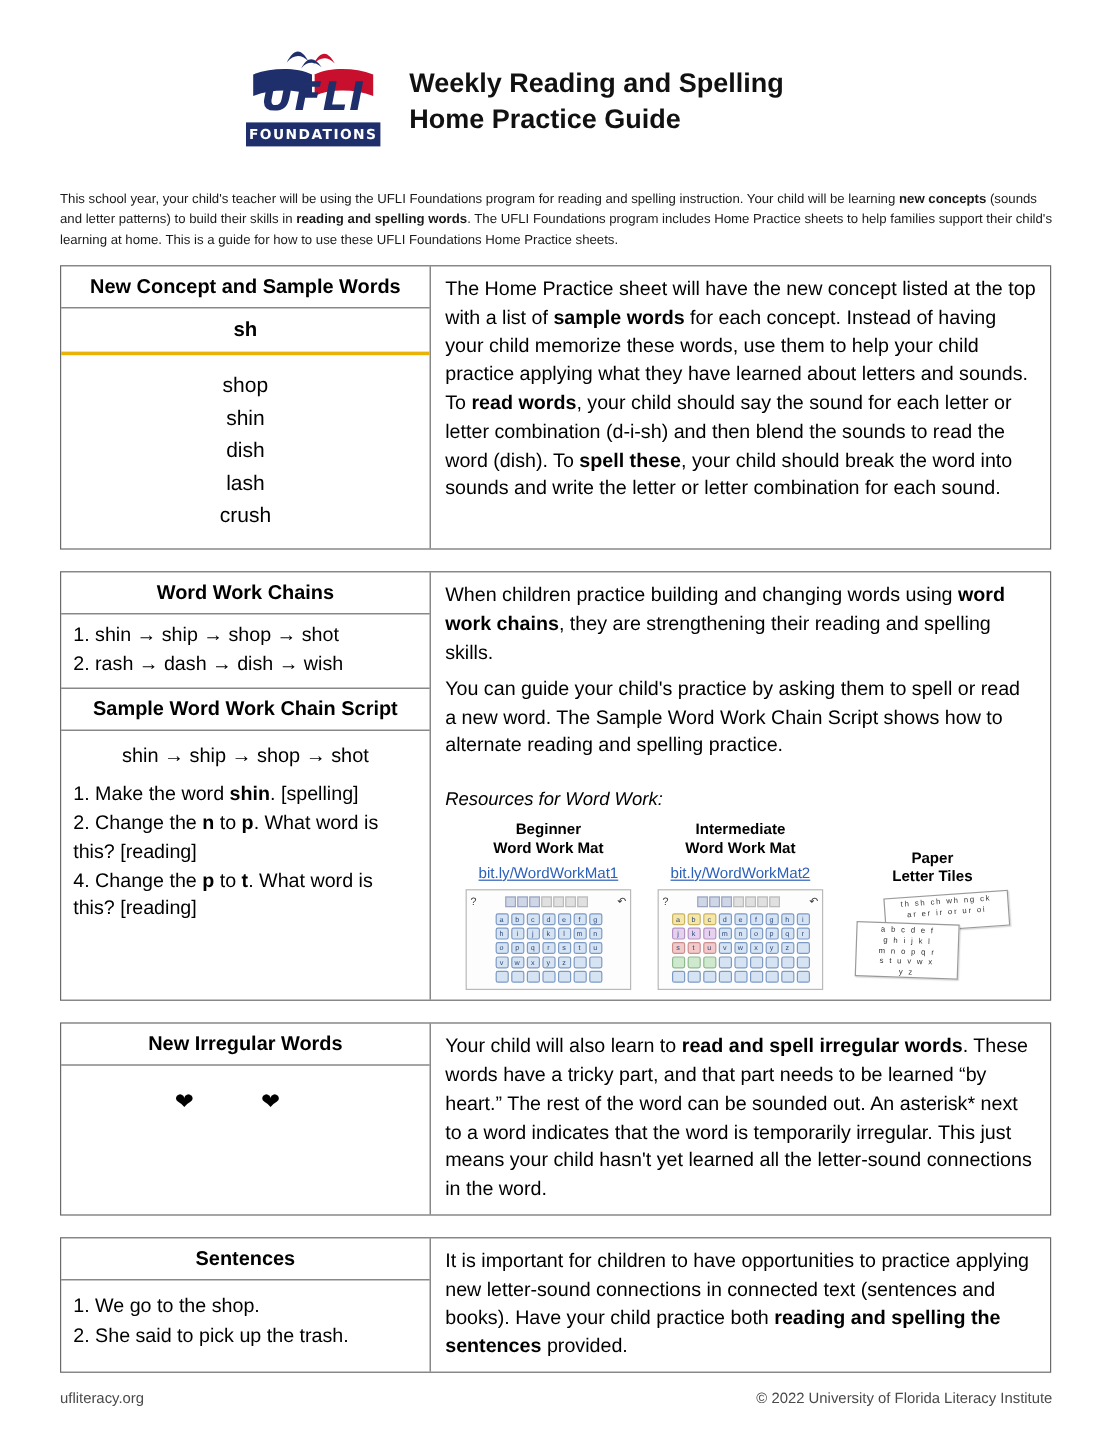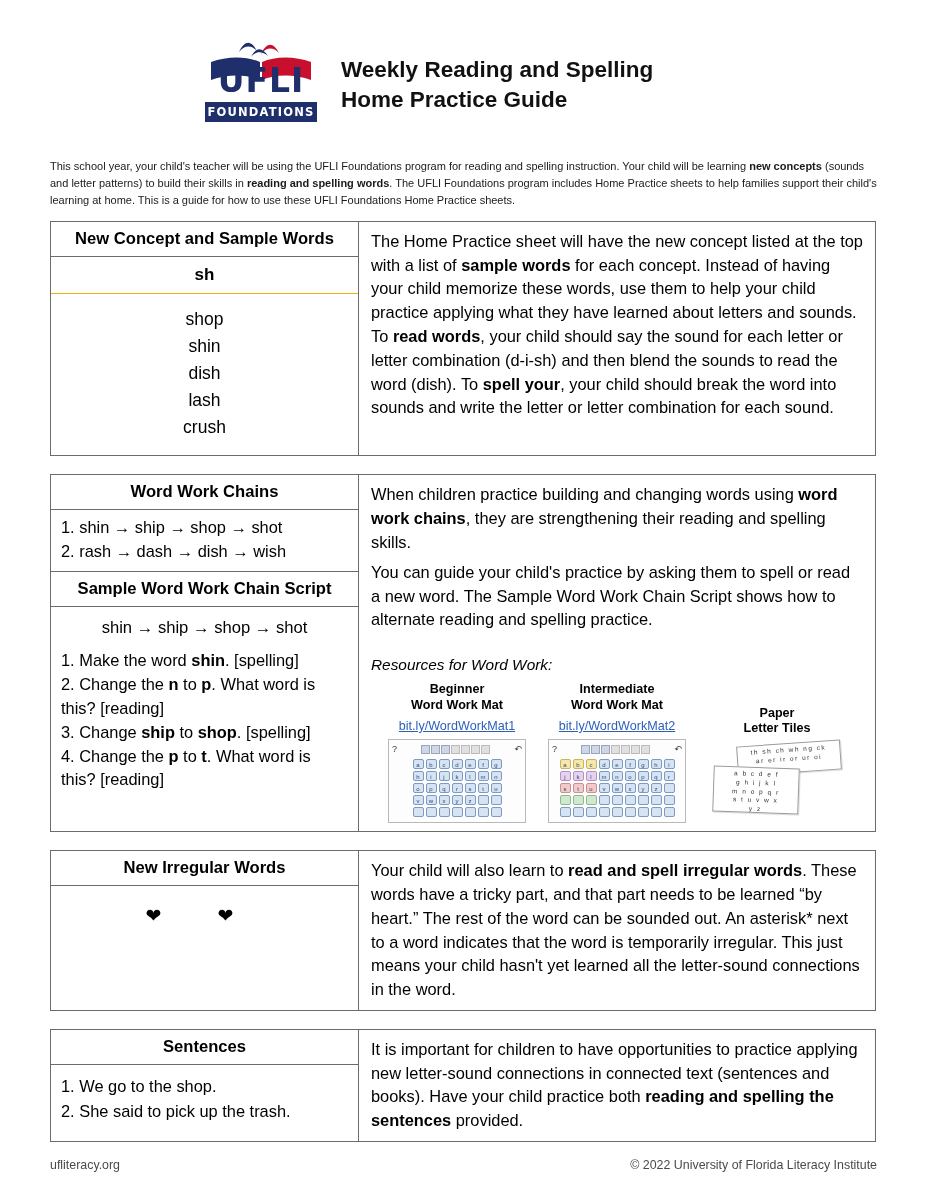--- a/index.html
+++ b/index.html
@@ -54,20 +54,21 @@
     top: 28px;
     left: 0;
     width: 112px;
     text-align: center;
     font-family: "DejaVu Sans", sans-serif;
     font-weight: bold;
     font-size: 33px;
     letter-spacing: 1px;
     color: #1f2f6b;
     line-height: 1;
+    font-style: italic;
   }
   .logo-found {
     position: absolute;
     top: 66px;
     left: 0;
     width: 112px;
     text-align: center;
     font-family: "DejaVu Sans", sans-serif;
     font-weight: bold;
     font-size: 11.5px;
@@ -118,21 +119,21 @@
     font-weight: bold;
     font-size: 16.6px;
     padding: 7px 4px;
     border-bottom: 1px solid #6b6b6b;
   }
   .concept {
     text-align: center;
     font-weight: bold;
     font-size: 17px;
     padding: 8px 4px;
-    border-bottom: 1px solid #eab308;
+    border-bottom: 3px solid #eab308;
   }
   .word-list {
     text-align: center;
     font-size: 17.5px;
     line-height: 1.55;
     padding: 12px 0 14px 0;
   }
   .chain-list {
     font-size: 16.4px;
     line-height: 1.45;
@@ -342,38 +343,37 @@
       </div>
     </div>
     <div class="right-col">
       The Home Practice sheet will have the new concept listed
       at the top with a list of <b>sample words</b> for each concept.
       Instead of having your child memorize these words, use
       them to help your child practice applying what they have
       learned about letters and sounds. To <b>read words</b>, your child
       should say the sound for each letter or letter combination
       (d-i-sh) and then blend the sounds to read the word (dish).
-      To <b>spell your</b>, your child should break the word into sounds
+      To <b>spell these</b>, your child should break the word into sounds
       and write the letter or letter combination for each sound.
     </div>
   </div>
 
   <div class="block">
     <div class="left-col">
       <div class="col-head">Word Work Chains</div>
       <div class="chain-list">
         <div>1. shin → ship → shop → shot</div>
         <div>2. rash → dash → dish → wish</div>
       </div>
       <div class="chain-script-head">Sample Word Work Chain Script</div>
       <div class="chain-demo">shin → ship → shop → shot</div>
       <div class="steps">
         <div>1. Make the word <b>shin</b>. [spelling]</div>
         <div>2. Change the <b>n</b> to <b>p</b>. What word is this? [reading]</div>
-        <div>3. Change <b>ship</b> to <b>shop</b>. [spelling]</div>
         <div>4. Change the <b>p</b> to <b>t</b>. What word is this? [reading]</div>
       </div>
     </div>
     <div class="right-col">
       <div>
         When children practice building and changing words using
         <b>word work chains</b>, they are strengthening their reading and
         spelling skills.
       </div>
       <div style="margin-top:6px;">

